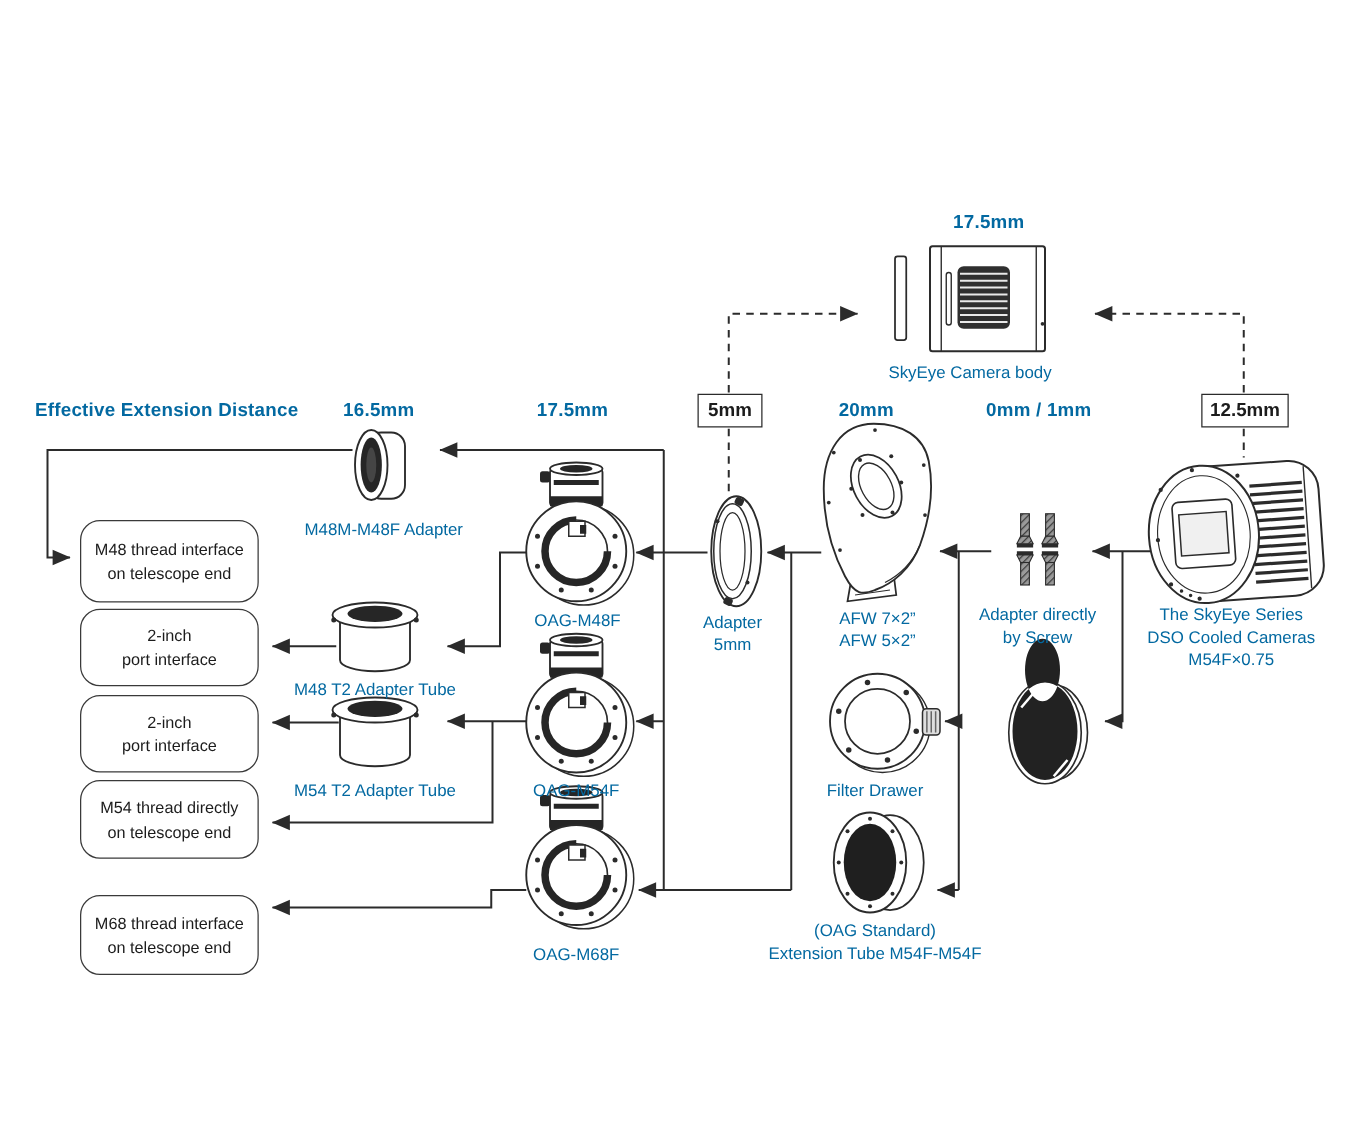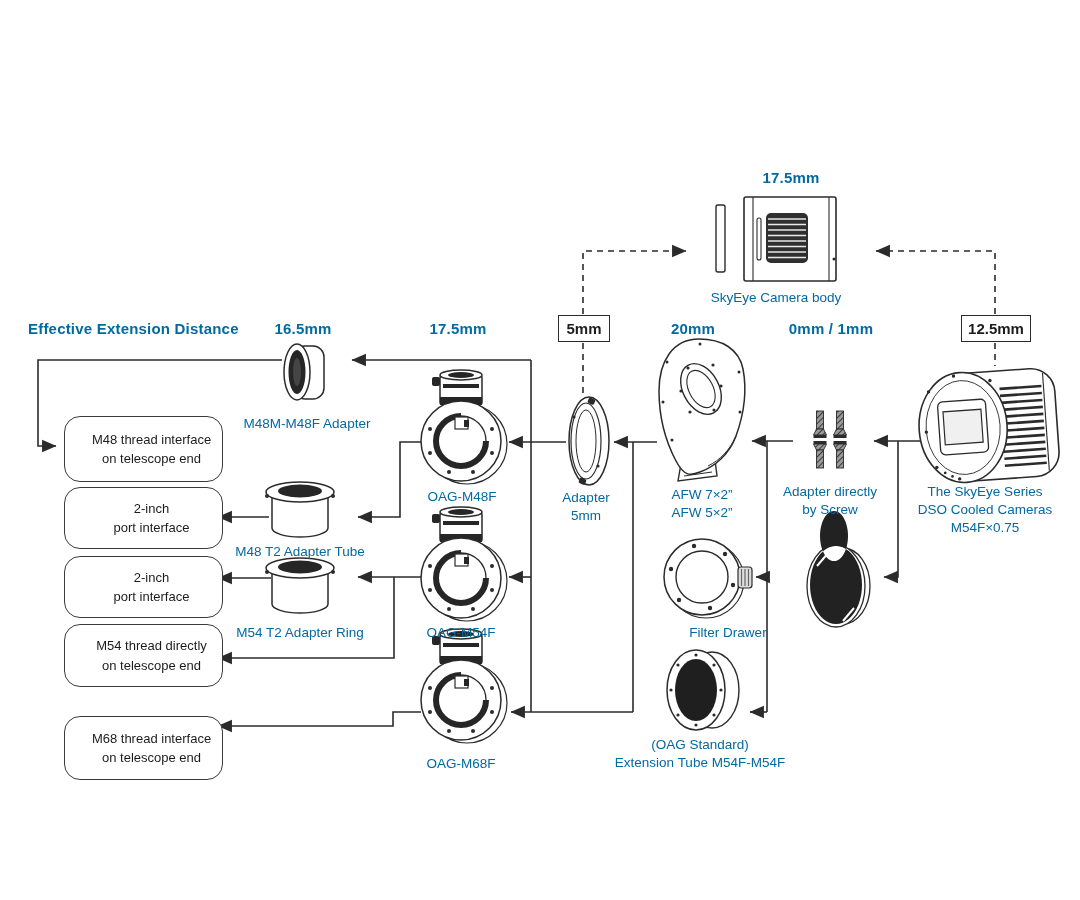--- a/index.html
+++ b/index.html
@@ -12,21 +12,21 @@
   .ctr{transform:translateX(-50%);text-align:center;}
   .bold{font-weight:bold;font-size:15px;letter-spacing:.2px;}
   .mmbox{
     position:absolute;border:1.6px solid #2b2b2b;background:#fff;
     display:flex;align-items:center;justify-content:center;
     font-weight:bold;font-size:15px;
   }
   .ifbox{
     position:absolute;left:64px;width:141px;border:1.6px solid #3a3a3a;border-radius:16px;
     background:#fff;display:flex;flex-direction:column;align-items:center;justify-content:center;
-    font-size:13px;line-height:1.5;text-align:center;padding-left:16px;
+    font-size:13px;line-height:1.5;text-align:center;
   }
 </style>
 </head>
 <body>
 
 <div id="stage">
 
   <svg id="wires" viewBox="0 0 1080 900" xmlns="http://www.w3.org/2000/svg">
     <defs>
       <marker id="arr" viewBox="0 0 10 10" refX="9.2" refY="5" markerWidth="10" markerHeight="10" orient="auto-start-reverse">
@@ -302,37 +302,37 @@
     <div>on telescope end</div>
   </div>
   <div class="ifbox" style="top:716px;height:62px;">
     <div>M68 thread interface</div>
     <div>on telescope end</div>
   </div>
 
   <div class="lbl ctr" style="left:307px;top:415px;">M48M-M48F Adapter</div>
   <div class="lbl ctr" style="left:462px;top:488px;">OAG-M48F</div>
   <div class="lbl ctr" style="left:300px;top:543px;">M48 T2 Adapter Tube</div>
-  <div class="lbl ctr" style="left:300px;top:624px;">M54 T2 Adapter Ring</div>
+  <div class="lbl ctr" style="left:300px;top:624px;">M54 T2 Adapter Tube</div>
   <div class="lbl ctr" style="left:461px;top:624px;">OAG-M54F</div>
   <div class="lbl ctr" style="left:461px;top:755px;">OAG-M68F</div>
 
   <div class="lbl ctr" style="left:586px;top:489px;">
     <div>Adapter</div>
     <div>5mm</div>
   </div>
   <div class="lbl ctr" style="left:702px;top:486px;">
     <div>AFW 7×2”</div>
     <div>AFW 5×2”</div>
   </div>
   <div class="lbl ctr" style="left:830px;top:483px;">
     <div>Adapter directly</div>
     <div>by Screw</div>
   </div>
-  <div class="lbl ctr" style="left:700px;top:624px;margin-left:28px;">Filter Drawer</div>
+  <div class="lbl ctr" style="left:700px;top:624px;">Filter Drawer</div>
   <div class="lbl ctr" style="left:985px;top:483px;">
     <div>The SkyEye Series</div>
     <div>DSO Cooled Cameras</div>
     <div>M54F×0.75</div>
   </div>
   <div class="lbl ctr" style="left:700px;top:736px;">
     <div>(OAG Standard)</div>
     <div>Extension Tube M54F-M54F</div>
   </div>
 

